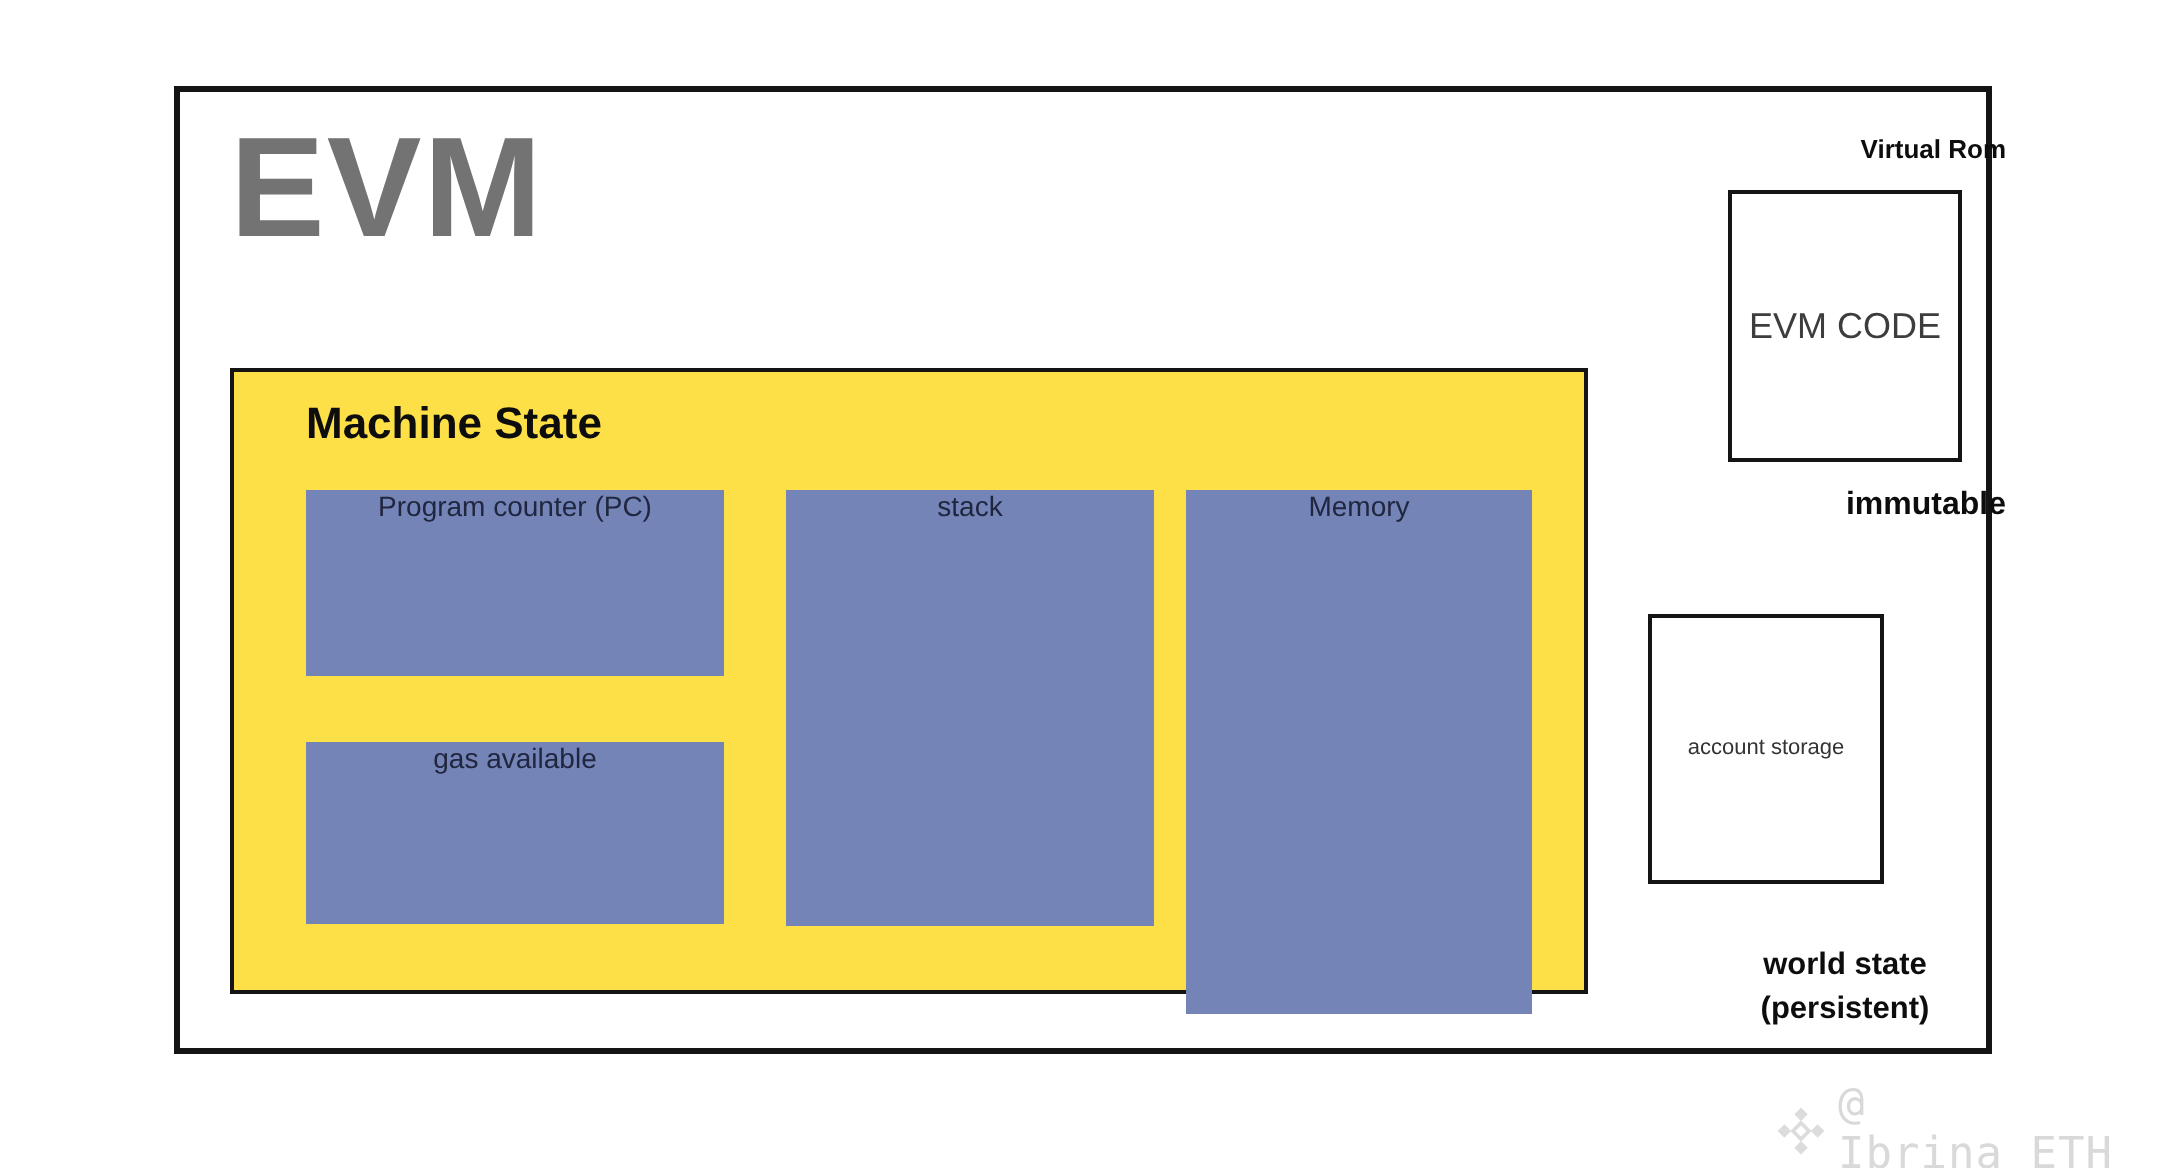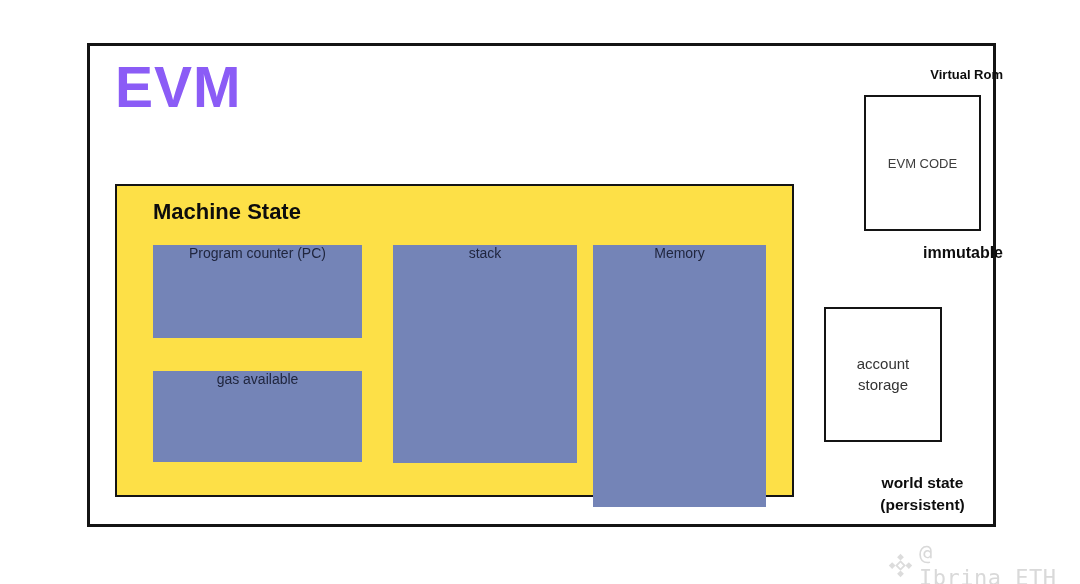--- a/index.html
+++ b/index.html
@@ -12,22 +12,22 @@
   }
 
   
   .outer-box {
     position: absolute; left: 87px; top: 43px; width: 909px; height: 484px;
     border: 3px solid #141414; background: #ffffff;
   }
 
   .evm-title {
     position: absolute; left: 25px; top: 12px;
-    font-size: 57px; font-weight: 800; letter-spacing: 1px;
-    color: #8b5cf6; line-height: 1.05;
+    font-size: 71px; font-weight: 800; letter-spacing: 1px;
+    color: #737373; line-height: 1.05;
   }
 
   
   .ms-box {
     position: absolute; left: 25px; top: 138px; width: 679px; height: 313px;
     border: 2.5px solid #141414; background: #fde047;
   }
   .ms-title {
     position: absolute; left: 36px; top: 13px;
     font-size: 22px; font-weight: 700; color: #0d0d0d;
@@ -46,33 +46,33 @@
 
   
   .vrom-caption {
     position: absolute; left: 753px; top: 21px; width: 160px;
     text-align: right; font-size: 13px; font-weight: 700; color: #0d0d0d;
   }
   .evm-code-box {
     position: absolute; left: 774px; top: 49px; width: 117px; height: 136px;
     border: 2.5px solid #141414; background: #ffffff;
     display: flex; align-items: center; justify-content: center;
-    font-size: 13px; color: #3d3d3d;
+    font-size: 18px; color: #3d3d3d;
   }
   .immutable-caption {
     position: absolute; left: 753px; top: 198px; width: 160px;
     text-align: right; font-size: 16px; font-weight: 700; color: #0d0d0d;
   }
 
   
   .account-storage-box {
     position: absolute; left: 734px; top: 261px; width: 118px; height: 135px;
     border: 2.5px solid #141414; background: #ffffff;
     display: flex; align-items: center; justify-content: center;
-    text-align: center; font-size: 15px; color: #333333; line-height: 1.35;
+    text-align: center; font-size: 11px; color: #333333; line-height: 1.35;
     padding: 0 14px;
   }
   .world-state-caption {
     position: absolute; left: 750px; top: 426px; width: 165px;
     text-align: center; font-size: 15.5px; font-weight: 700; color: #0d0d0d;
     line-height: 1.42;
   }
 
   
   .watermark {

